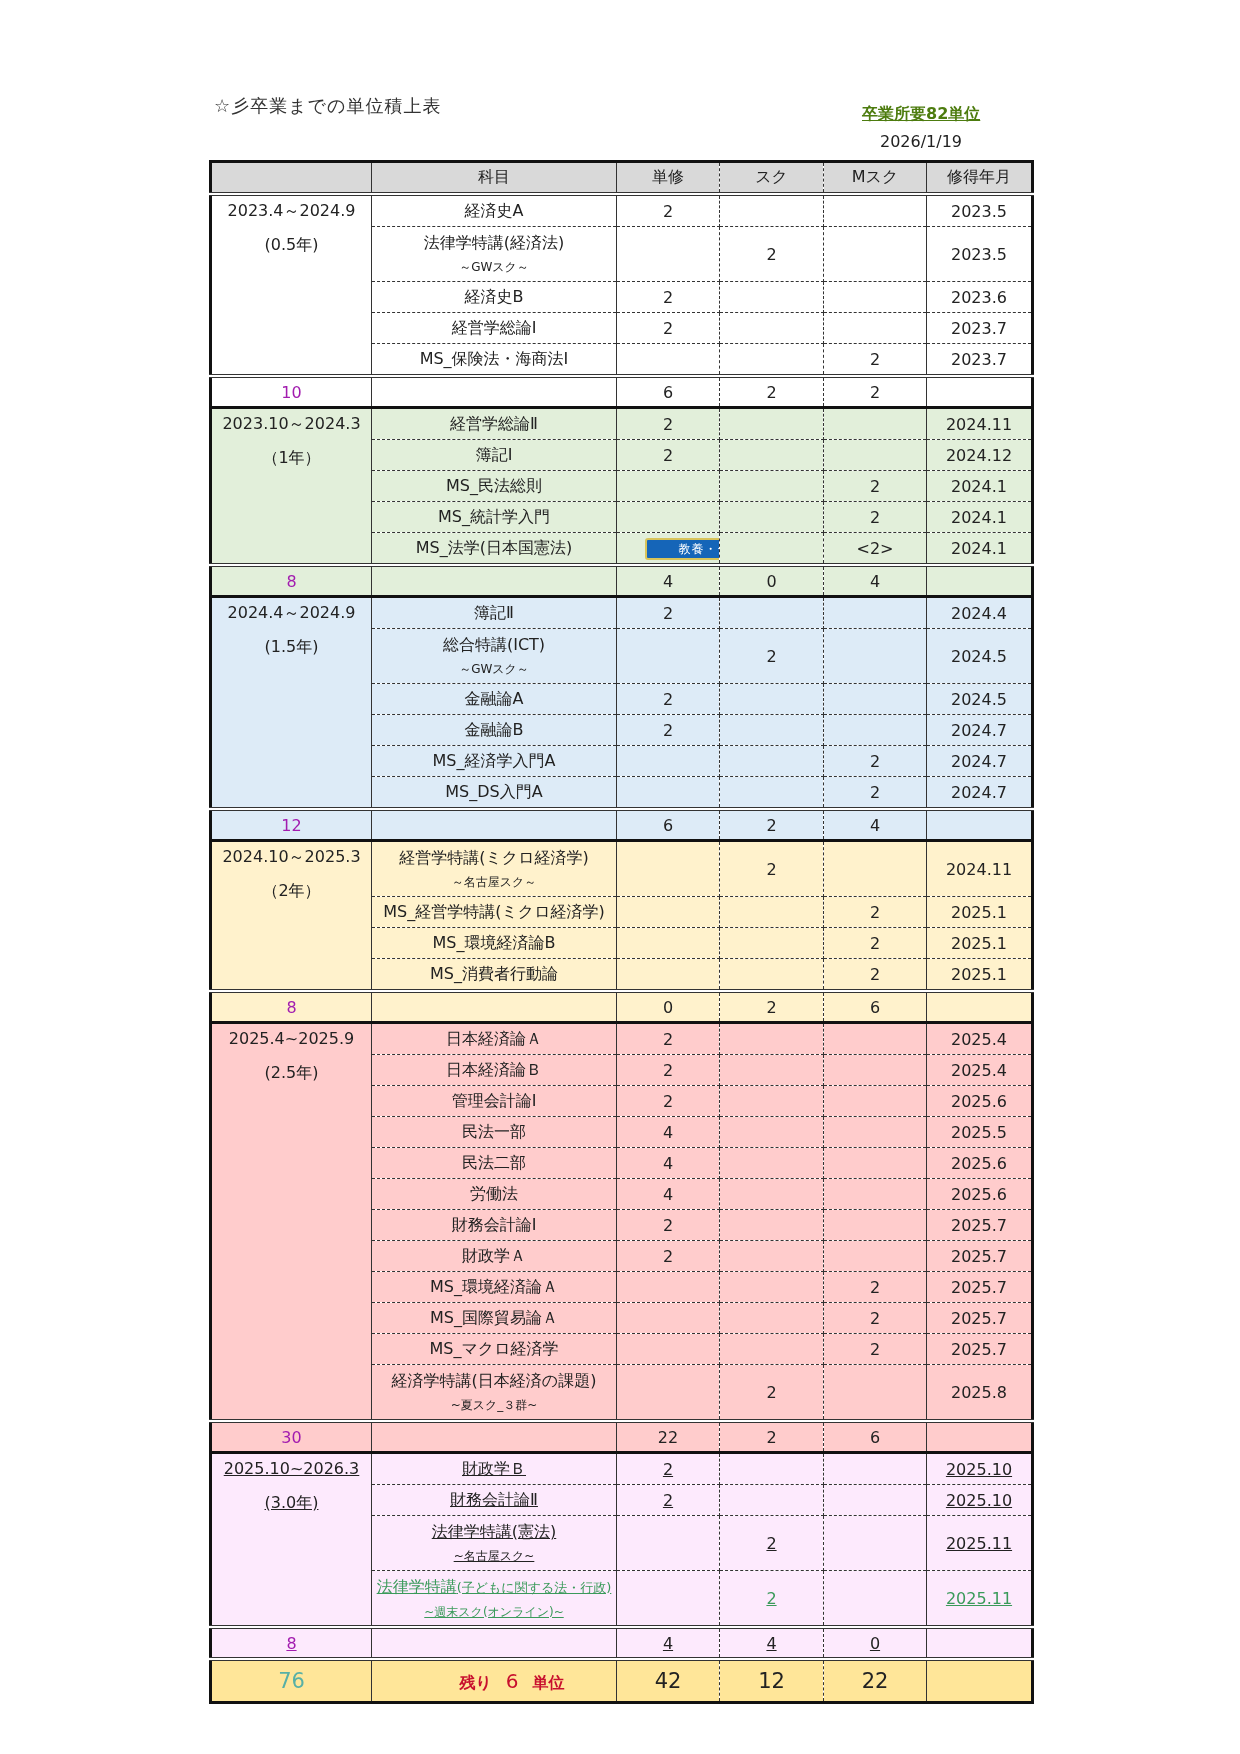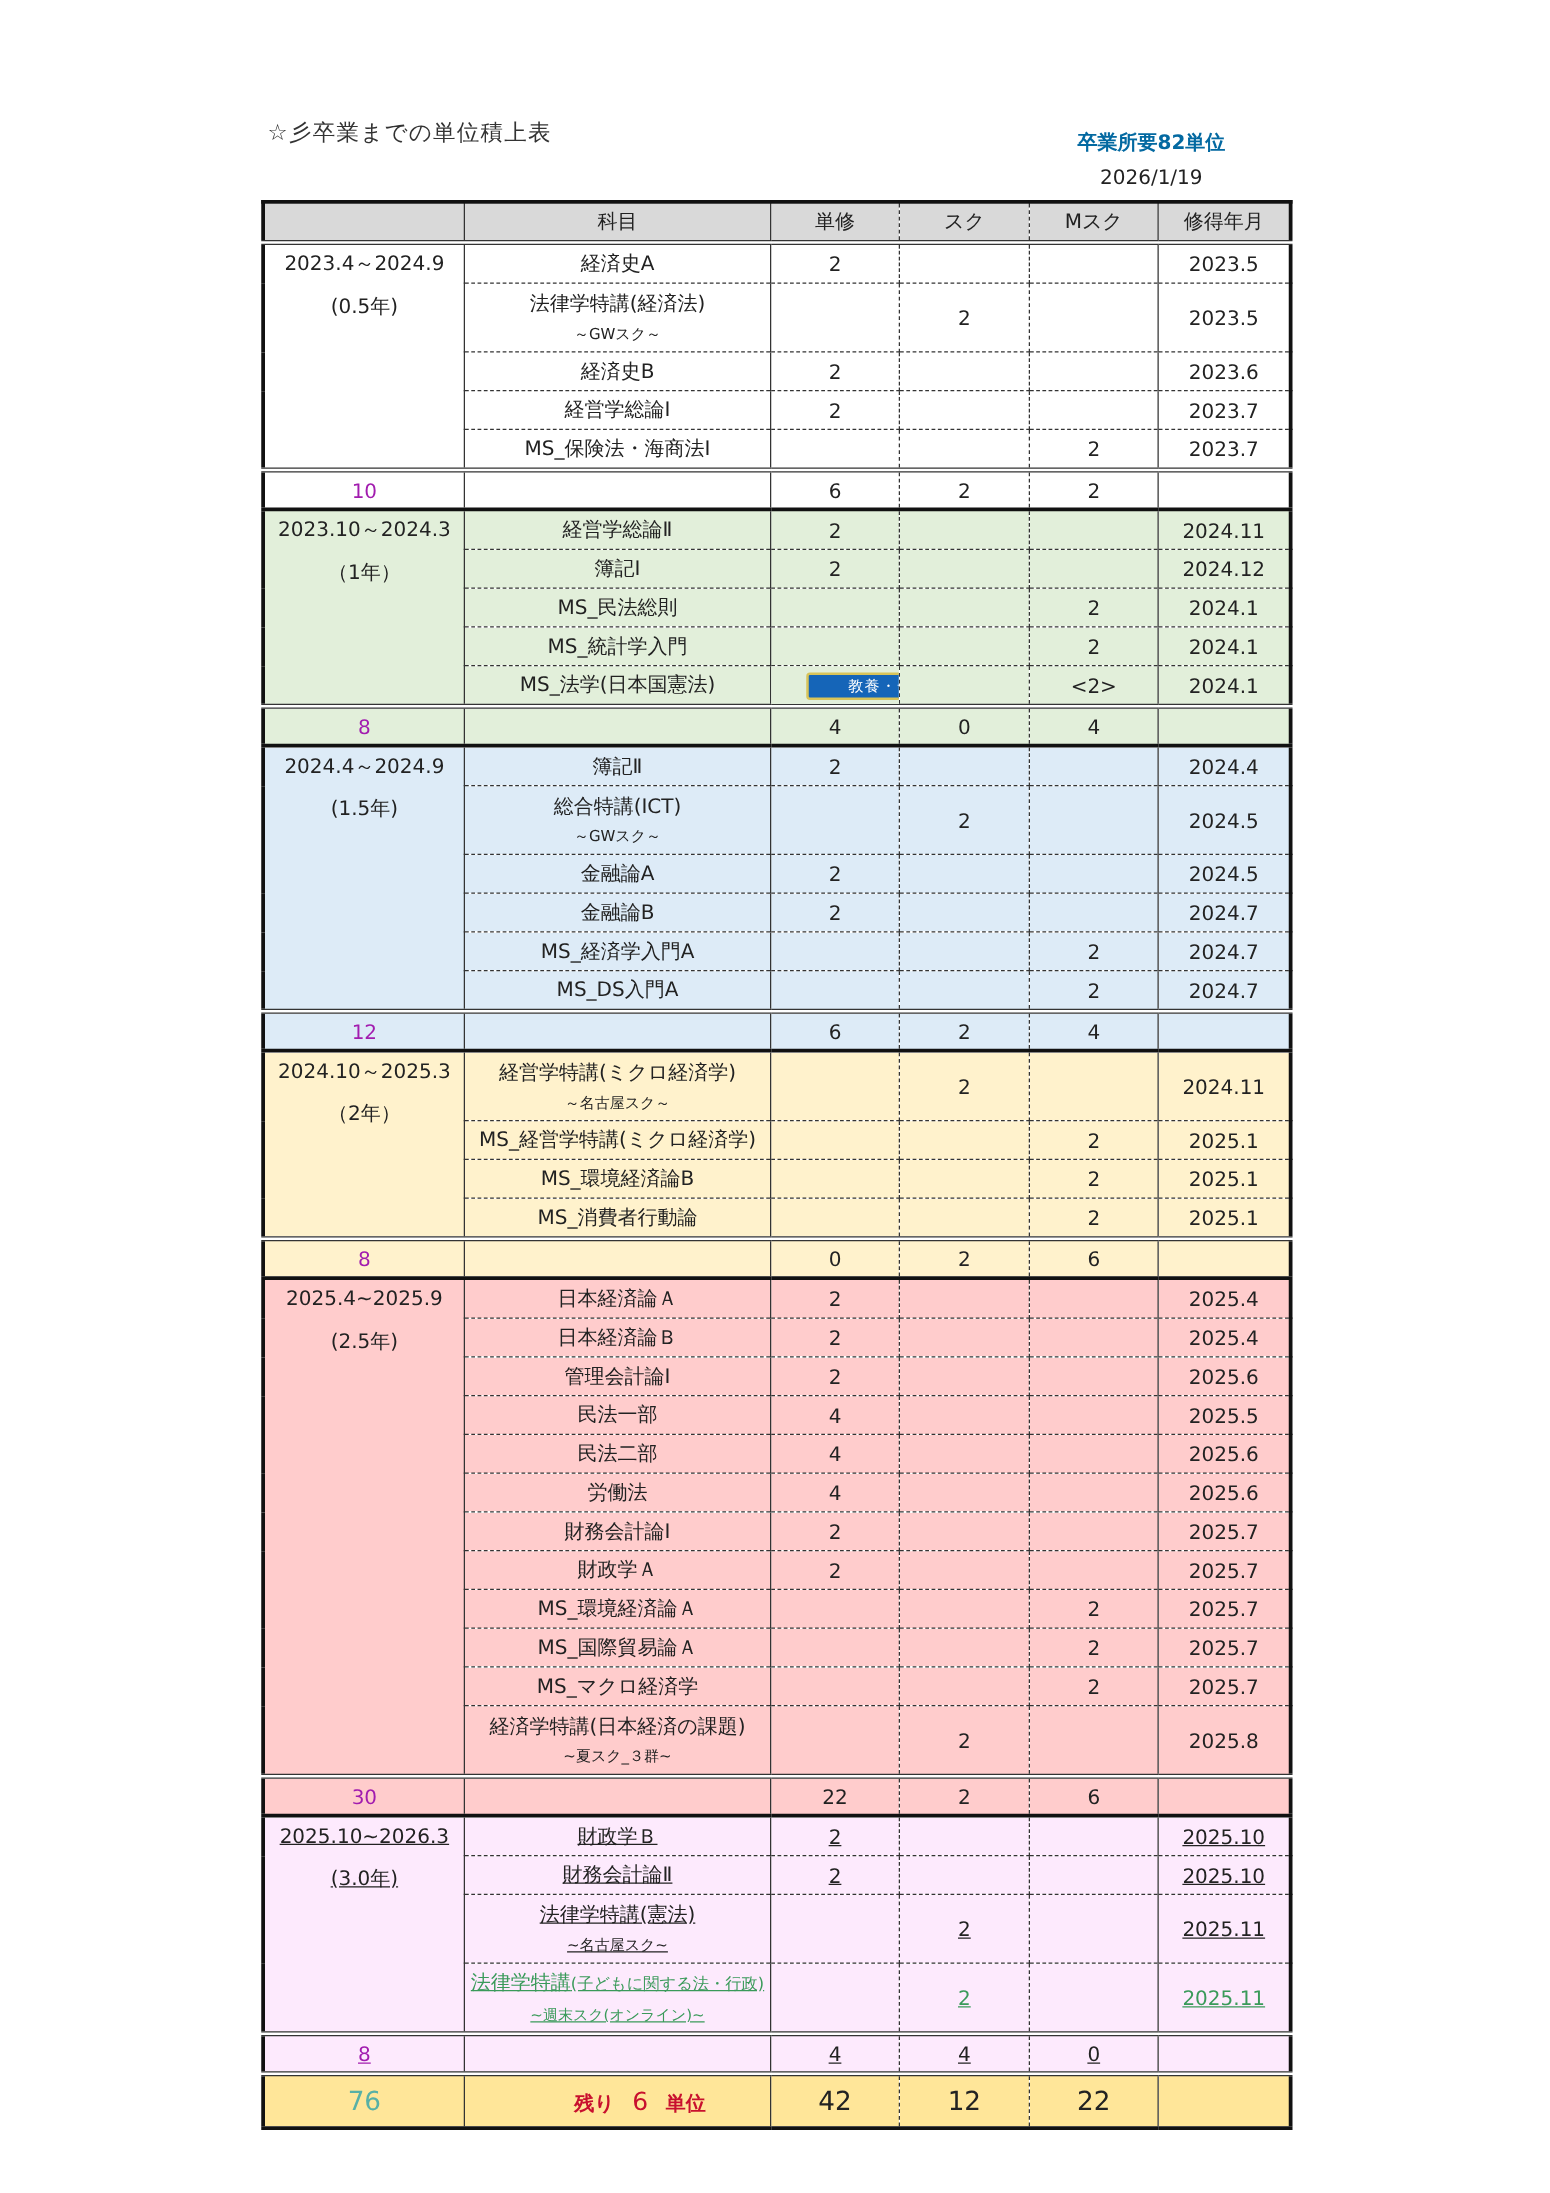--- a/index.html
+++ b/index.html
@@ -1,19 +1,19 @@
 <!DOCTYPE html>
 <html><head>
 <meta charset="utf-8">
 <style>
   html, body { margin:0; padding:0; background:#ffffff; }
   body { width:1240px; height:1754px; position:relative; overflow:hidden;
          font-family:"DejaVu Sans","Liberation Sans",sans-serif; color:#222; }
   .title { position:absolute; left:214px; top:94px; font-size:18px; color:#333; letter-spacing:1px; }
-  .req { position:absolute; left:862px; top:104px; font-size:16px; font-weight:bold; color:#0369a1; }
+  .req { position:absolute; left:862px; top:104px; font-size:16px; font-weight:bold; color:#4d7c0f; text-decoration:underline; }
   .date { position:absolute; left:880px; top:132px; font-size:16px; color:#222; width:70px; text-align:right; }
   table { position:absolute; left:209px; top:160px; border-collapse:collapse; table-layout:fixed;
           width:822px; border:3px solid #111; font-size:16px;padding-left:26px; }
   col.c0{width:161px} col.c1{width:245px} col.c2{width:103px} col.c3{width:104px} col.c4{width:103px} col.c5{width:106px}
   th, td { padding:0; text-align:center; vertical-align:middle; overflow:hidden; white-space:nowrap; }
   th { background:#d9d9d9; height:29px; font-weight:normal; border:1px solid #333; border-bottom:4px double #333; }
   td { height:30px; border-left:1px solid #333; border-right:1px solid #333; border-top:1px dashed #333; border-bottom:1px dashed #333; }
   td.dl { border-left:1px dashed #333; }
   td.dr { border-right:1px dashed #333; }
   td.period { vertical-align:top; border-bottom:1px solid #333; line-height:30px; padding-top:0; }

